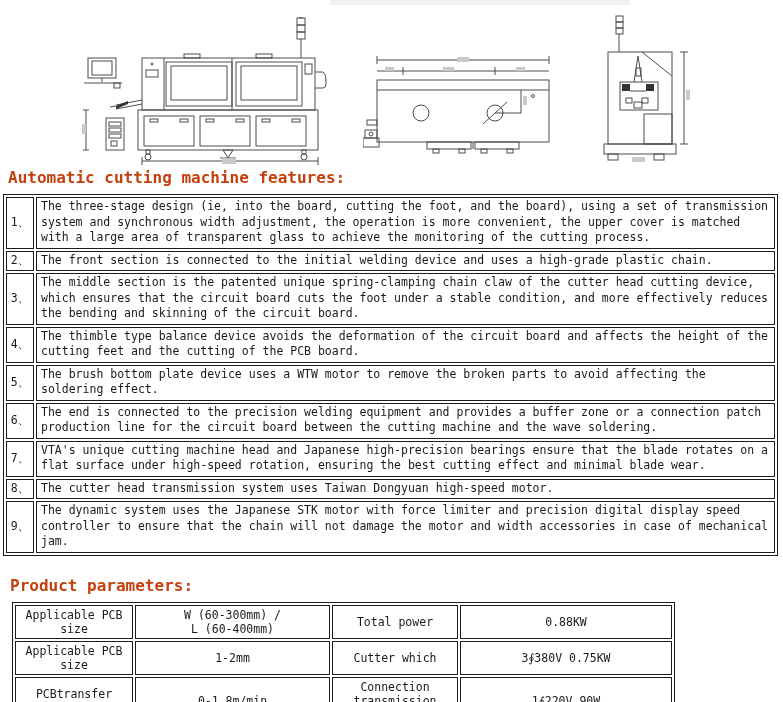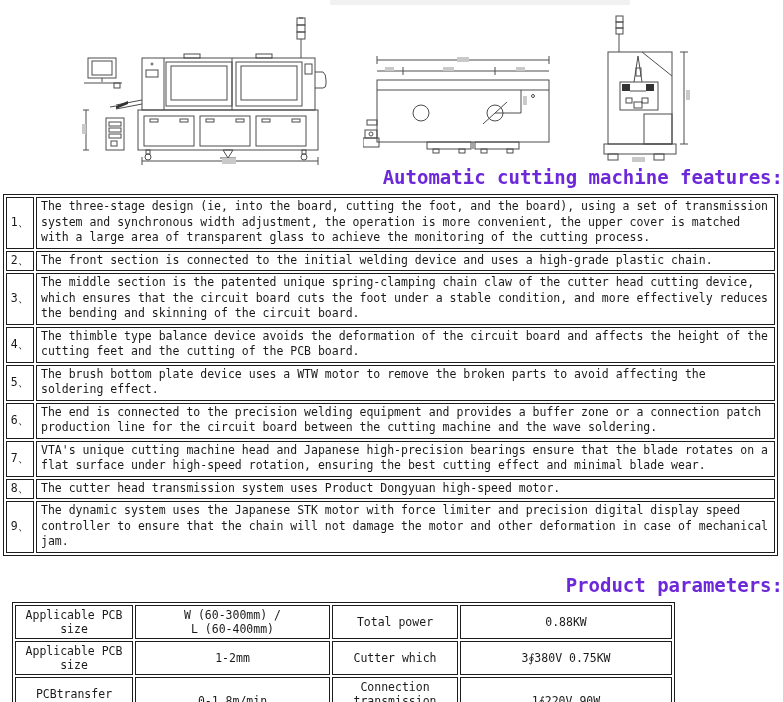--- a/index.html
+++ b/index.html
@@ -12,23 +12,22 @@
   .drawings{position:relative;height:168px;background:#fff;}
   .topstrip{position:absolute;left:330px;top:0;width:300px;height:5px;background:#f1f1f1;}
   .svgwrap{position:absolute;}
   .svg-side{left:80px;top:10px;}
   .svg-plan{left:363px;top:50px;}
   .svg-end{left:596px;top:10px;}
   svg{display:block;}
   .lbl{fill:#c9c9c9;stroke:none;}
   
   .red-heading{
-    color:#6d28d9;font-weight:bold;font-size:19px;line-height:15px;
+    color:#c2410c;font-weight:bold;font-size:16px;line-height:15px;
     margin:2px 0 9px 8px;
-    text-align:right;
   }
   .red-heading.second{margin:22px 0 9px 10px;}
   
   table{border-collapse:separate;border-spacing:2px;background:#fff;}
   .features-table{margin-left:3px;width:775px;table-layout:fixed;
     border:1px solid #1c1c1c;}
   .features-table td{border:1px solid #1c1c1c;vertical-align:middle;}
   .features-table td.num{width:26px;text-align:center;font-size:11.5px;padding:0;}
   .features-table td.txt{font-size:11.5px;line-height:15.5px;padding:1px 4px 2px 4px;}
   
@@ -226,25 +225,25 @@
     <tr>
       <td class="num">6、</td>
       <td class="txt">The end is connected to the precision welding equipment and provides a buffer zone or a connection patch production line for the circuit board between the cutting machine and the wave soldering.</td>
     </tr>
     <tr>
       <td class="num">7、</td>
       <td class="txt">VTA's unique cutting machine head and Japanese high-precision bearings ensure that the blade rotates on a flat surface under high-speed rotation, ensuring the best cutting effect and minimal blade wear.</td>
     </tr>
     <tr>
       <td class="num">8、</td>
-      <td class="txt">The cutter head transmission system uses Product Dongyuan high-speed motor.</td>
+      <td class="txt">The cutter head transmission system uses Taiwan Dongyuan high-speed motor.</td>
     </tr>
     <tr>
       <td class="num">9、</td>
-      <td class="txt">The dynamic system uses the Japanese STK motor with force limiter and precision digital display speed controller to ensure that the chain will not damage the motor and other deformation in case of mechanical jam.</td>
+      <td class="txt">The dynamic system uses the Japanese STK motor with force limiter and precision digital display speed controller to ensure that the chain will not damage the motor and width accessories in case of mechanical jam.</td>
     </tr>
   </tbody>
 </table>
 
 <div class="red-heading second">Product parameters:</div>
 
 <table class="params-table">
   <colgroup>
       <col style="width:118px">
       <col style="width:195px">

